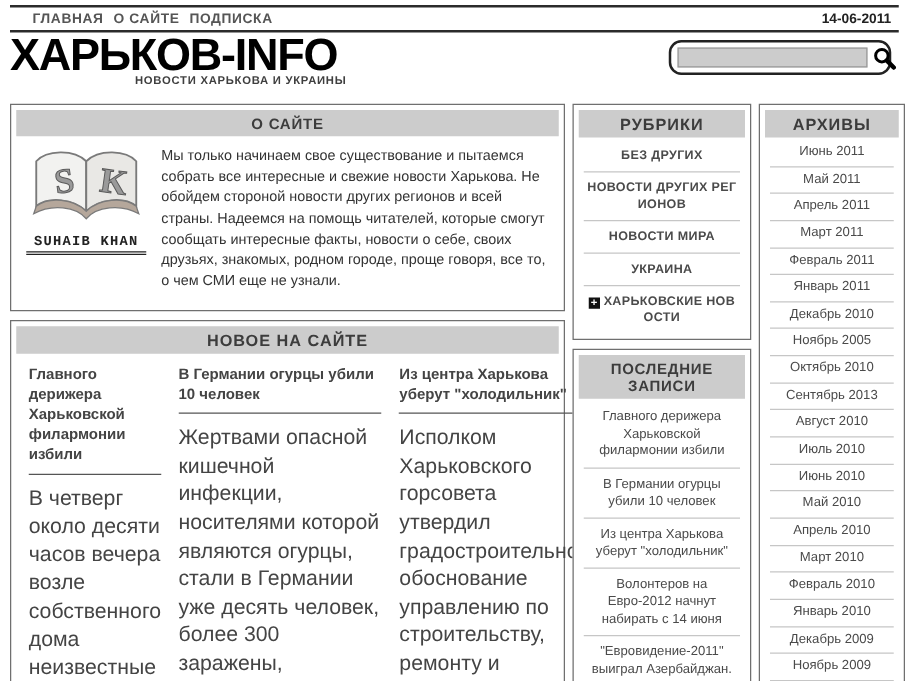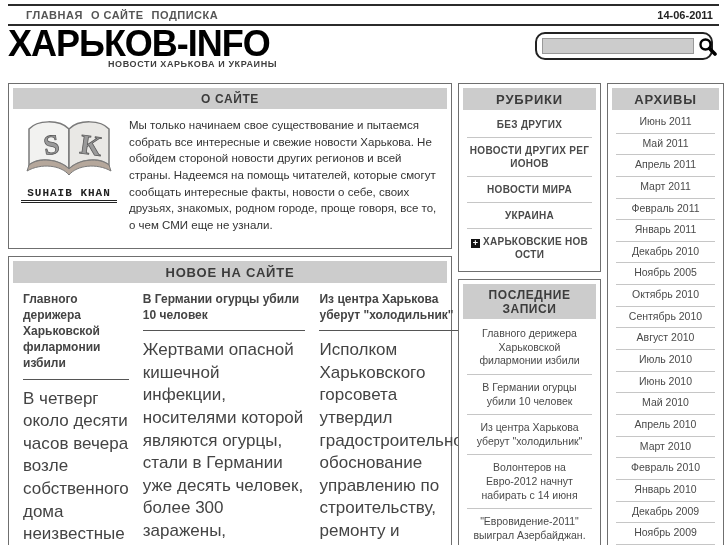--- a/index.html
+++ b/index.html
@@ -220,21 +220,21 @@
           <div class="side-item archive-item">Февраль 2011</div>
 
           <div class="side-item archive-item">Январь 2011</div>
 
           <div class="side-item archive-item">Декабрь 2010</div>
 
           <div class="side-item archive-item">Ноябрь 2005</div>
 
           <div class="side-item archive-item">Октябрь 2010</div>
 
-          <div class="side-item archive-item">Сентябрь 2010</div>
+          <div class="side-item archive-item">Сентябрь 2013</div>
 
           <div class="side-item archive-item">Август 2010</div>
 
           <div class="side-item archive-item">Июль 2010</div>
 
           <div class="side-item archive-item">Июнь 2010</div>
 
           <div class="side-item archive-item">Май 2010</div>
 
           <div class="side-item archive-item">Апрель 2010</div>

